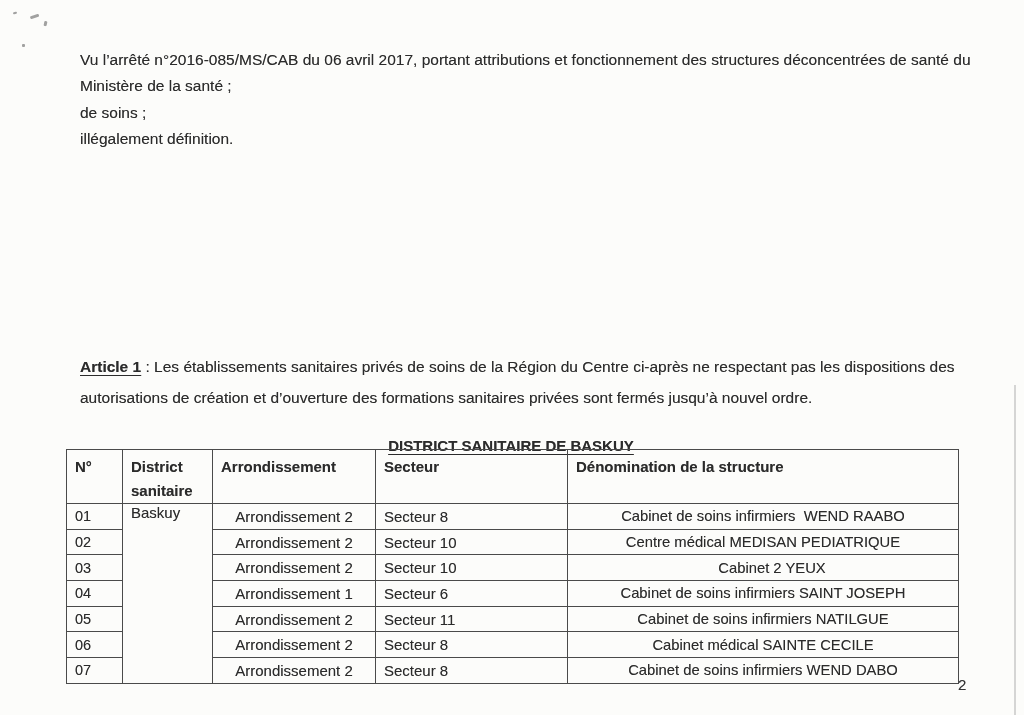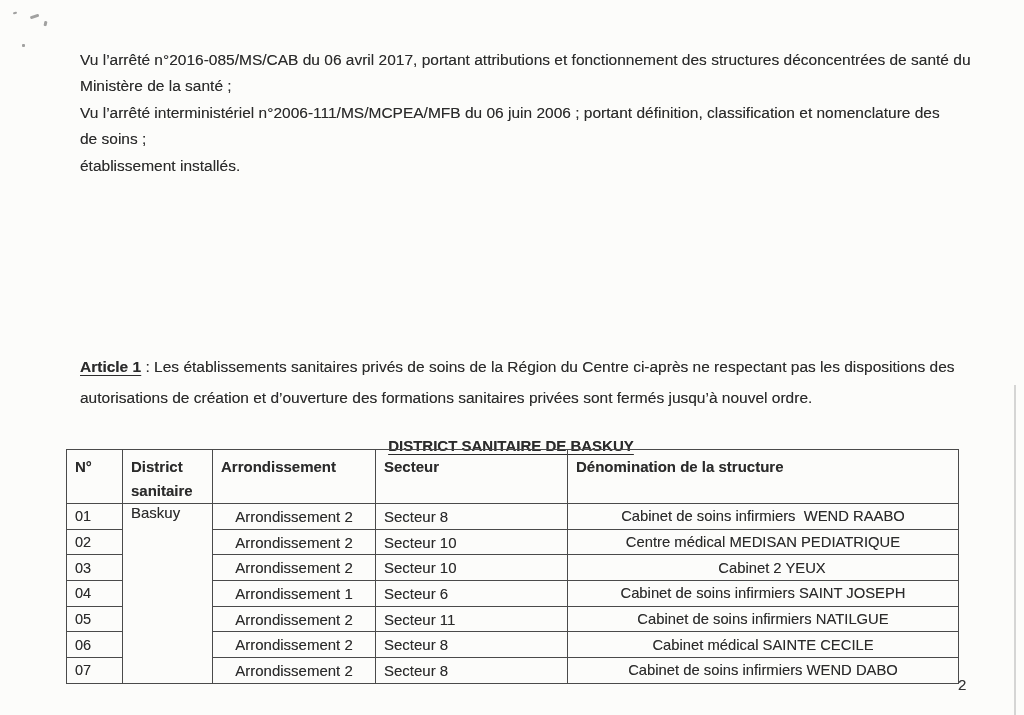--- a/index.html
+++ b/index.html
@@ -64,23 +64,22 @@
 
   <span class="pen-mark" style="left:13px;top:12px;width:4px;height:2px;transform:rotate(-15deg);"></span>
   <span class="pen-mark" style="left:30px;top:15px;width:9px;height:2.5px;transform:rotate(-18deg);"></span>
   <span class="pen-mark" style="left:44px;top:21px;width:2.5px;height:5px;transform:rotate(12deg);"></span>
   <span class="pen-mark" style="left:22px;top:44px;width:2.5px;height:3px;"></span>
   <div class="scan-edge"></div>
 
   <div class="preamble">
     <div class="line">Vu l’arrêté n°2016-085/MS/CAB du 06 avril 2017, portant attributions et fonctionnement des structures déconcentrées de santé du</div>
     <div class="line">Ministère de la santé ;</div>
-    <div class="line">Vu l’arrêté interministériel n°2006-111/MS/MCPEA/MFB du 06 juin 2006 ; portant définition, classification et nomenclature des</div>
     <div class="line">de soins ;</div>
-    <div class="line">établissement installés.</div>
+    <div class="line">illégalement définition.</div>
   </div>
 
 
   <div class="article">
     <div class="line">
       <span class="article-label">Article 1</span><span> : Les établissements sanitaires privés de soins de la Région du Centre ci-après ne respectant pas les dispositions des</span>
     </div>
     <div class="line">autorisations de création et d’ouverture des formations sanitaires privées sont fermés jusqu’à nouvel ordre.</div>
   </div>
 

